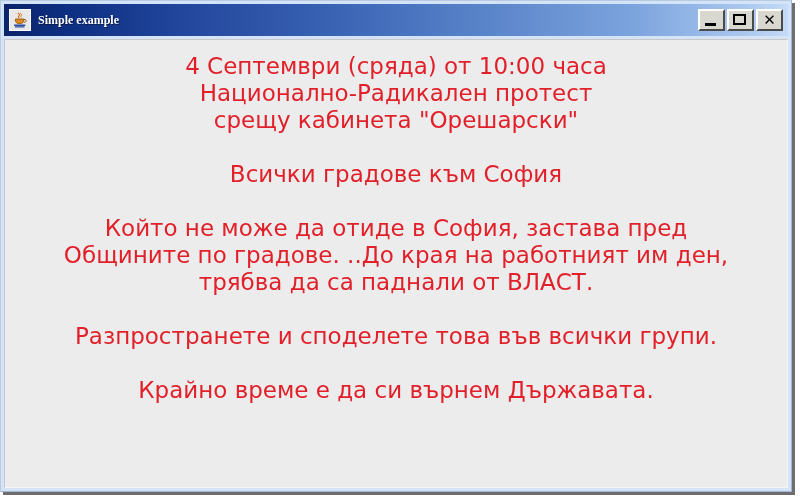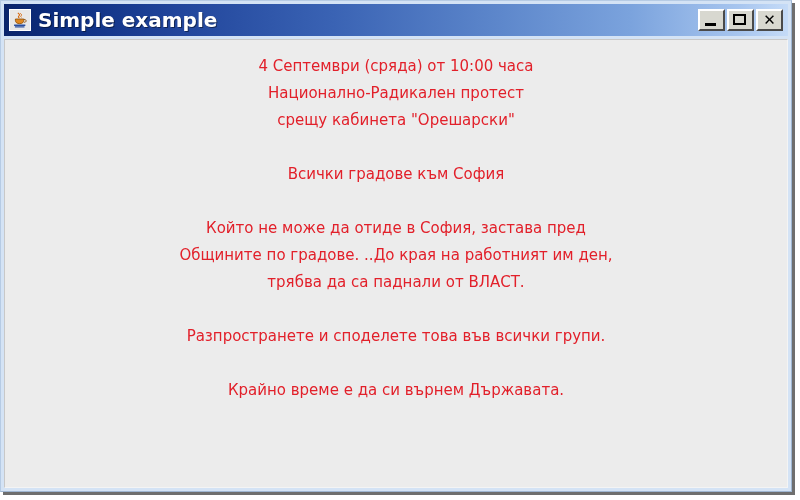--- a/index.html
+++ b/index.html
@@ -56,26 +56,27 @@
     flex: 0 0 auto;
     background: #e8e8e8;
     border: 1px solid #ffffff;
     box-sizing: border-box;
     display: flex;
     align-items: center;
     justify-content: center;
   }
   .title-text {
     color: #ffffff;
-    font-size: 20px;
+    font-size: 12px;
     font-weight: bold;
     letter-spacing: 0px;
     text-shadow: 1px 1px 0 rgba(0,0,0,0.45);
     white-space: nowrap;
     flex: 1 1 auto;
+    font-family: Liberation Serif, serif;
   }
   .win-buttons {
     display: flex;
     align-items: center;
     gap: 2px;
     margin-right: 5px;
     flex: 0 0 auto;
   }
   .win-btn {
     width: 27px;
@@ -135,21 +136,21 @@
     border-bottom: 1px solid #f4f4f4;
     box-sizing: border-box;
     overflow: hidden;
   }
   .message {
     margin: 0;
     padding-top: 13px;
     text-align: center;
     color: #e2202a;
     font-family: "DejaVu Sans", sans-serif;
-    font-size: 15px;
+    font-size: 23px;
     line-height: 27px;
     white-space: pre-wrap;
   }
 </style>
 </head>
 <body>
 
 <div class="window">
 
   <div class="titlebar">

